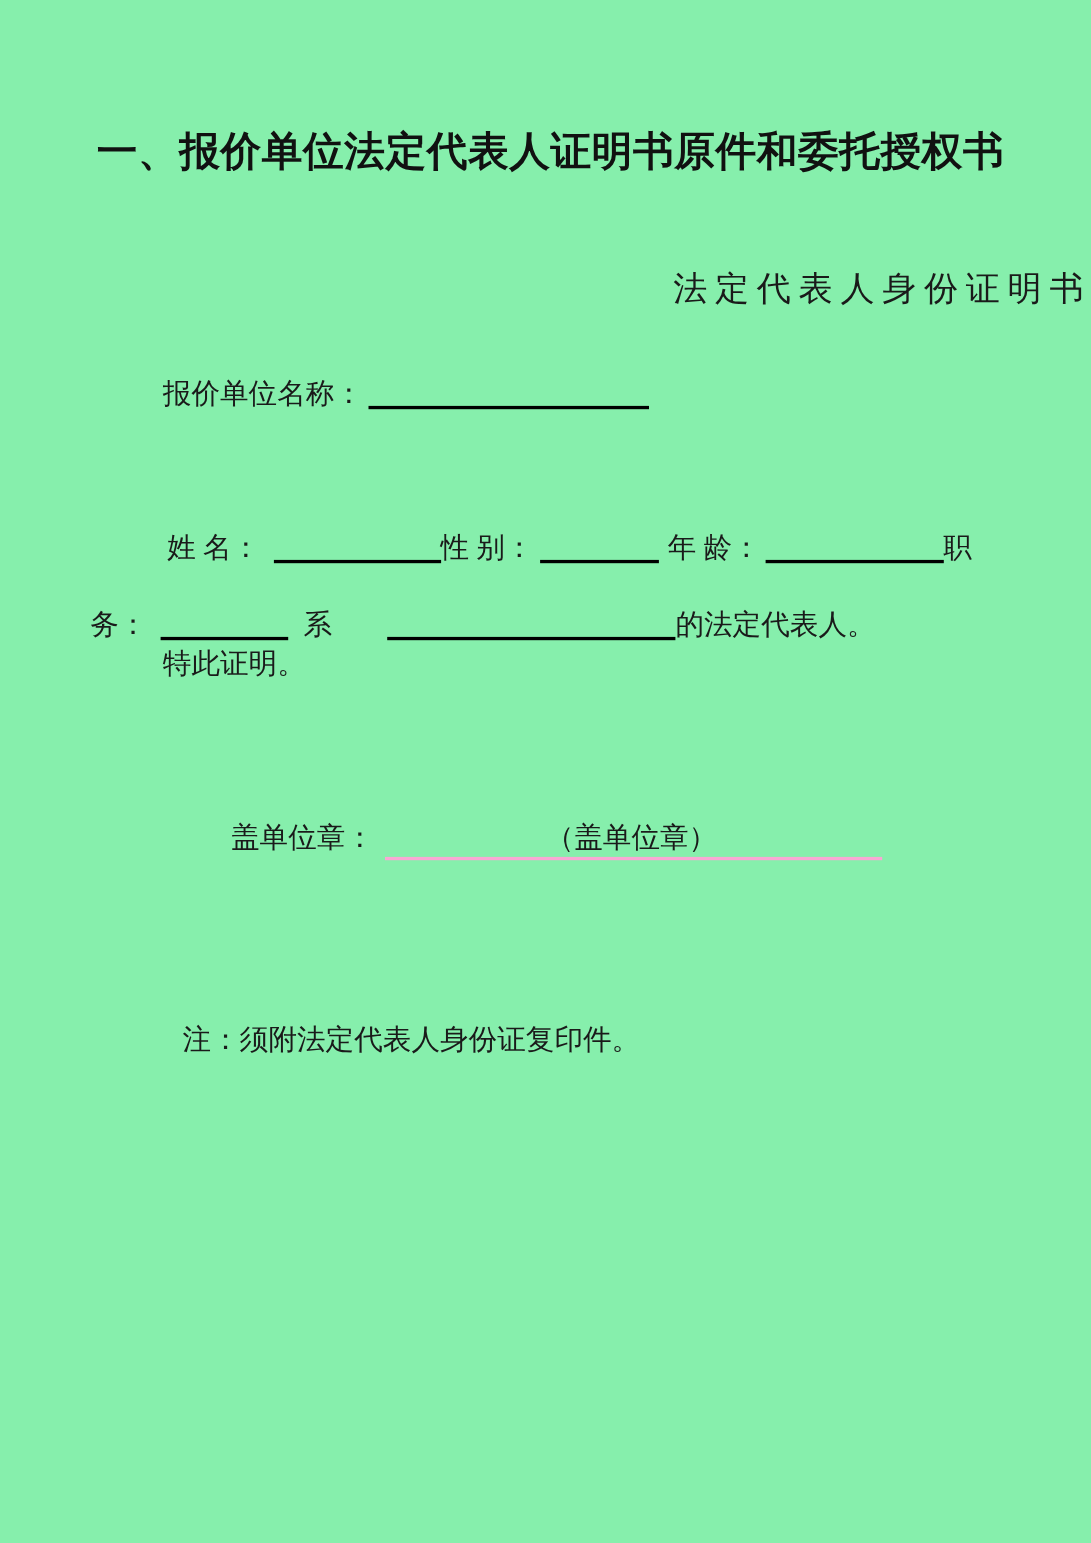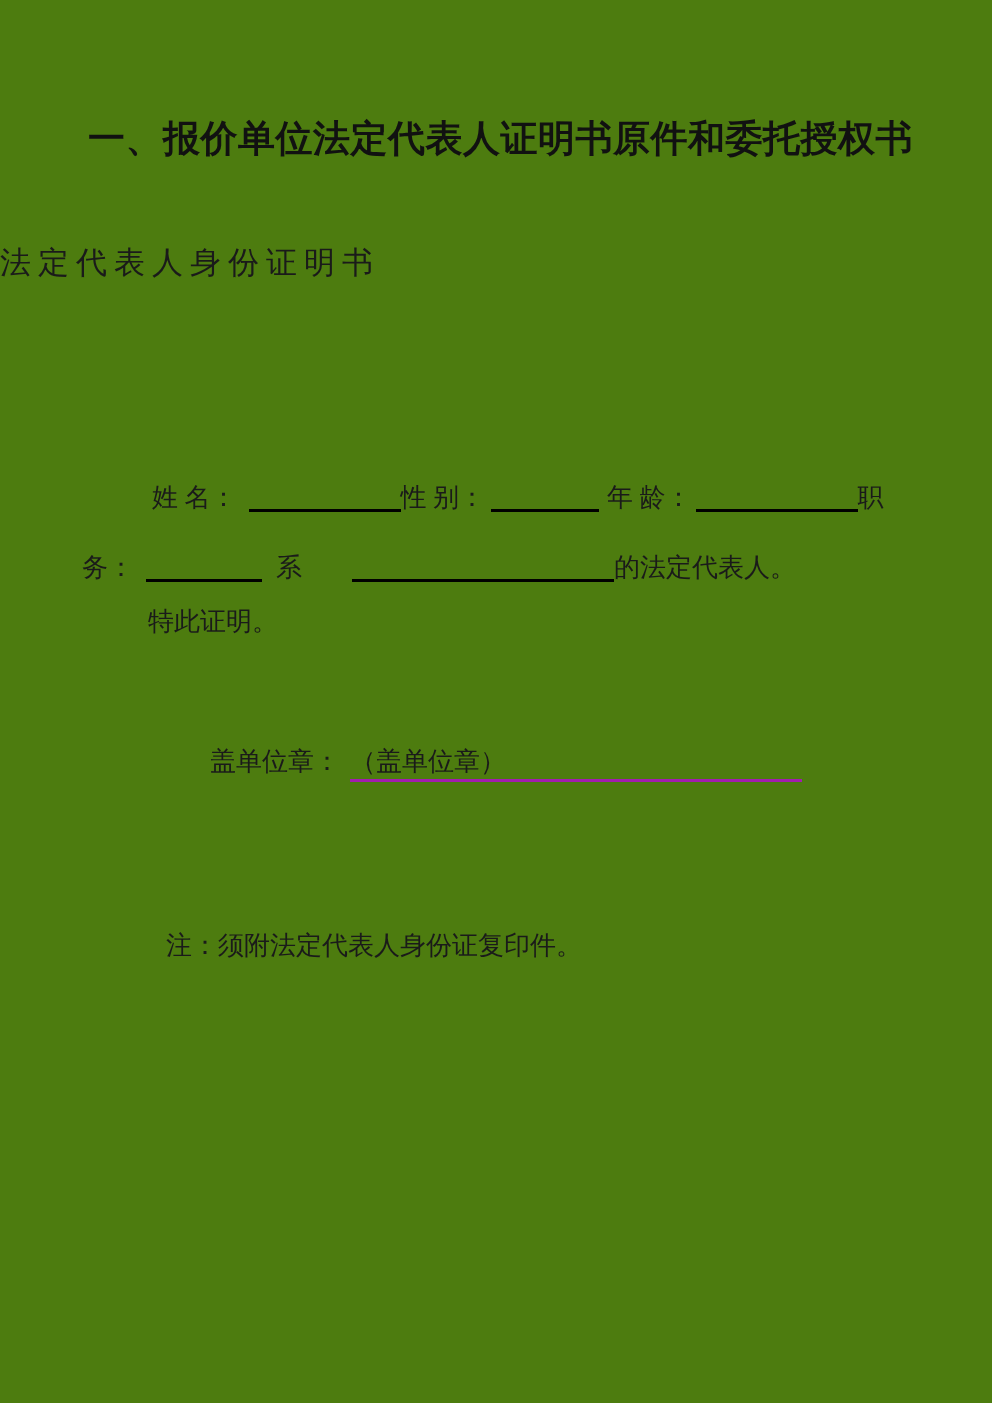--- a/index.html
+++ b/index.html
@@ -5,21 +5,21 @@
   * { margin: 0; padding: 0; box-sizing: border-box; }
   html, body { background: #ffffff; }
   body {
     font-family: "Liberation Serif", "DejaVu Serif", serif;
     color: #1a1a1a;
   }
   .page {
     position: relative;
     width: 992px;
     height: 1403px;
-    background: #4d7c0f;
+    background: #86efac;
     overflow: hidden;
   }
   .line {
     position: absolute;
     font-size: 26px;
     line-height: 1.25;
     white-space: nowrap;
     color: #1a1a1a;
   }
   .doc-title {
@@ -27,21 +27,21 @@
     top: 116px;
     font-size: 37px;
     font-weight: bold;
     letter-spacing: 0.5px;
     color: #111111;
   }
   .form-title {
     left: 0;
     top: 244px;
     width: 100%;
-    text-align: left;
+    text-align: right;
     font-size: 31px;
     letter-spacing: 7px;
     white-space: nowrap;
   }
   
   .blank {
     display: inline-block;
     height: 10px;
     border-bottom: 3px solid #000000;
     vertical-align: -6px;
@@ -57,42 +57,45 @@
   .blank-month     { width: 80px; }
   .blank-day       { width: 78px; }
   .lbl-zhi  { margin-left: 55px; }
   .lbl-xi   { margin-left: 14px; }
   .lbl-age  { margin-left: 8px; margin-top: 32px; }
   
   .sig-blank {
     display: inline-block;
     width: 452px;
     margin-left: 10px;
-    border-bottom: 3px solid #a21caf;
-    text-align: left;
+    border-bottom: 3px solid #f9a8d4;
+    text-align: center;
     padding-right: 4px;
   }
   .row-company   { left: 148px; top: 342px; }
   .row-address   { left: 148px; top: 412px; }
   .row-person    { left: 152px; top: 482px; }
   .row-duty      { left: 82px;  top: 552px; }
-  .row-statement { left: 148px; top: 606px; }
+  .row-statement { left: 148px; top: 588px; }
   .row-signature { left: 210px; top: 746px; }
   .row-date      { left: 477px; top: 800px; }
   .row-footnote  { left: 166px; top: 930px; }
 </style>
 </head>
 <body>
 
 <div class="page">
 
   <div class="line doc-title">一、报价单位法定代表人证明书原件和委托授权书</div>
 
   <div class="line form-title">法定代表人身份证明书</div>
 
+  <div class="line row-company">
+    <span>报价单位名称：</span><span class="blank blank-company"></span>
+  </div>
 
 
   <div class="line row-person">
     <span>姓 名：</span><span class="blank blank-name"></span><span>性 别：</span><span class="blank blank-gender"></span><span class="lbl-age">年 龄：</span><span class="blank blank-age"></span><span>职</span>
   </div>
 
   <div class="line row-duty">
     <span>务：</span><span class="blank blank-duty"></span><span class="lbl-xi">系</span><span class="blank blank-affil"></span><span>的法定代表人。</span>
   </div>
 

